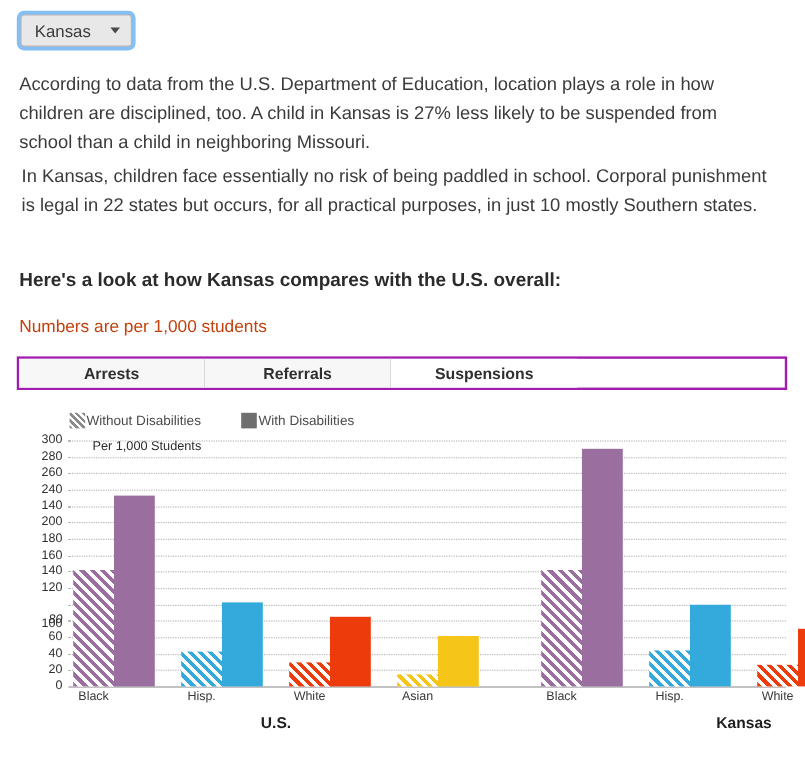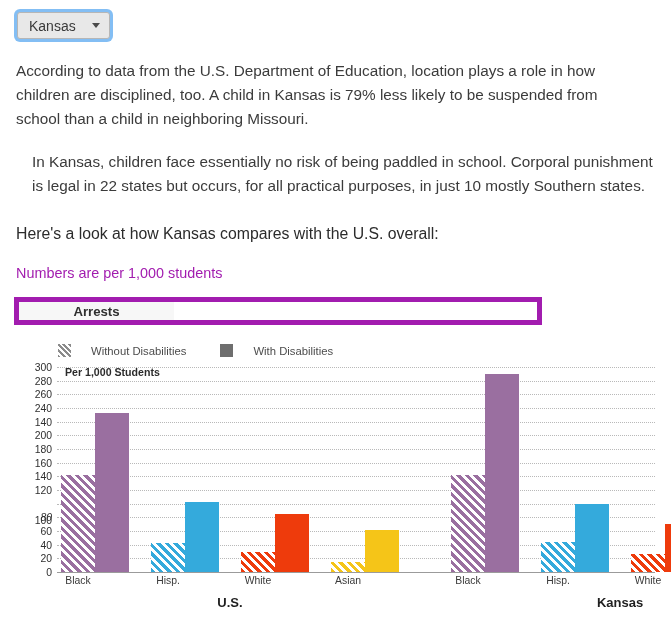--- a/index.html
+++ b/index.html
@@ -57,40 +57,40 @@
     color: #3b3b3b;
   }
   #para1 { top: 59px; }
   #para2 { top: 134px; }
 
   .heading {
     position: absolute;
     left: 16px;
     top: 225px;
     font-size: 15.8px;
-    font-weight: normal;
+    font-weight: bold;
     color: #2b2b2b;
   }
   .subnote {
     position: absolute;
     left: 16px;
     top: 265px;
     font-size: 14.4px;
-    color: #a21caf;
+    color: #c2410c;
   }
 
   
   .tabs {
     position: absolute;
     left: 14px;
     top: 297px;
-    width: 528px;
+    width: 642px;
     height: 28px;
     display: flex;
-    border: 5px solid #a21caf;
+    border: 2px solid #a21caf;
     background: #ffffff;
     box-sizing: border-box;
   }
   .tab {
     flex: 0 0 auto;
     width: 155px;
     display: flex;
     align-items: center;
     justify-content: center;
     font-size: 13.2px;
@@ -118,42 +118,42 @@
   .legend {
     position: absolute;
     left: 58px;
     top: 8px;
     display: flex;
     align-items: center;
     gap: 34px;
     font-size: 11.3px;
     color: #4c4c4c;
   }
-  .legend-item { display: flex; align-items: flex-end; gap: 20px; }
+  .legend-item { display: flex; align-items: flex-end; gap: 1px; }
   .sw { width: 13px; height: 13px; display: inline-block; }
   .sw-hatch {
     background-color: #ffffff;
     background-image: repeating-linear-gradient(45deg,
       #8b8b8b 0px, #8b8b8b 2px, #ffffff 2px, #ffffff 4px);
   }
   .sw-solid { background: #6e6e6e; }
 
   .plot {
     position: absolute;
     left: 57px;
     top: 31px;
     width: 598px;
     height: 205px;
   }
   .axis-title {
     position: absolute;
-    left: 8px;
+    left: 20px;
     top: -1px;
     font-size: 10.6px;
-    font-weight: bold;
+    font-weight: normal;
     color: #2b2b2b;
     z-index: 5;
     white-space: nowrap;
   }
   .gridline {
     position: absolute;
     left: 0;
     width: 100%;
     height: 0;
     border-top: 1px dotted #b9b9b9;
@@ -198,29 +198,35 @@
 </head>
 <body>
 
 <div class="selector-wrap">
   <div class="selector">
     <span class="selector-label">Kansas</span>
     <span class="caret"></span>
   </div>
 </div>
 
-<p class="copy" id="para1" style="margin:0;">According to data from the U.S. Department of Education, location plays a role in how children are disciplined, too. A child in Kansas is 79% less likely to be suspended from school than a child in neighboring Missouri.</p>
-<p class="copy" id="para2" style="margin:16px;">In Kansas, children face essentially no risk of being paddled in school. Corporal punishment is legal in 22 states but occurs, for all practical purposes, in just 10 mostly Southern states.</p>
+<p class="copy" id="para1" style="margin:0;">According to data from the U.S. Department of Education, location plays a role in how children are disciplined, too. A child in Kansas is 27% less likely to be suspended from school than a child in neighboring Missouri.</p>
+<p class="copy" id="para2" style="margin:2px;">In Kansas, children face essentially no risk of being paddled in school. Corporal punishment is legal in 22 states but occurs, for all practical purposes, in just 10 mostly Southern states.</p>
 
 <div class="heading">Here's a look at how Kansas compares with the U.S. overall:</div>
 <div class="subnote">Numbers are per 1,000 students</div>
 
 <div class="tabs" id="tabs">
     <div class="tab">
       <span>Arrests</span>
+    </div>
+    <div class="tab">
+      <span>Referrals</span>
+    </div>
+    <div class="tab active">
+      <span>Suspensions</span>
     </div>
   </div>
 
 <div class="chart-area">
   <div class="legend" id="legend">
       <div class="legend-item">
         <span class="sw sw-hatch"></span>
         <span>Without Disabilities</span>
       </div>
       <div class="legend-item">

